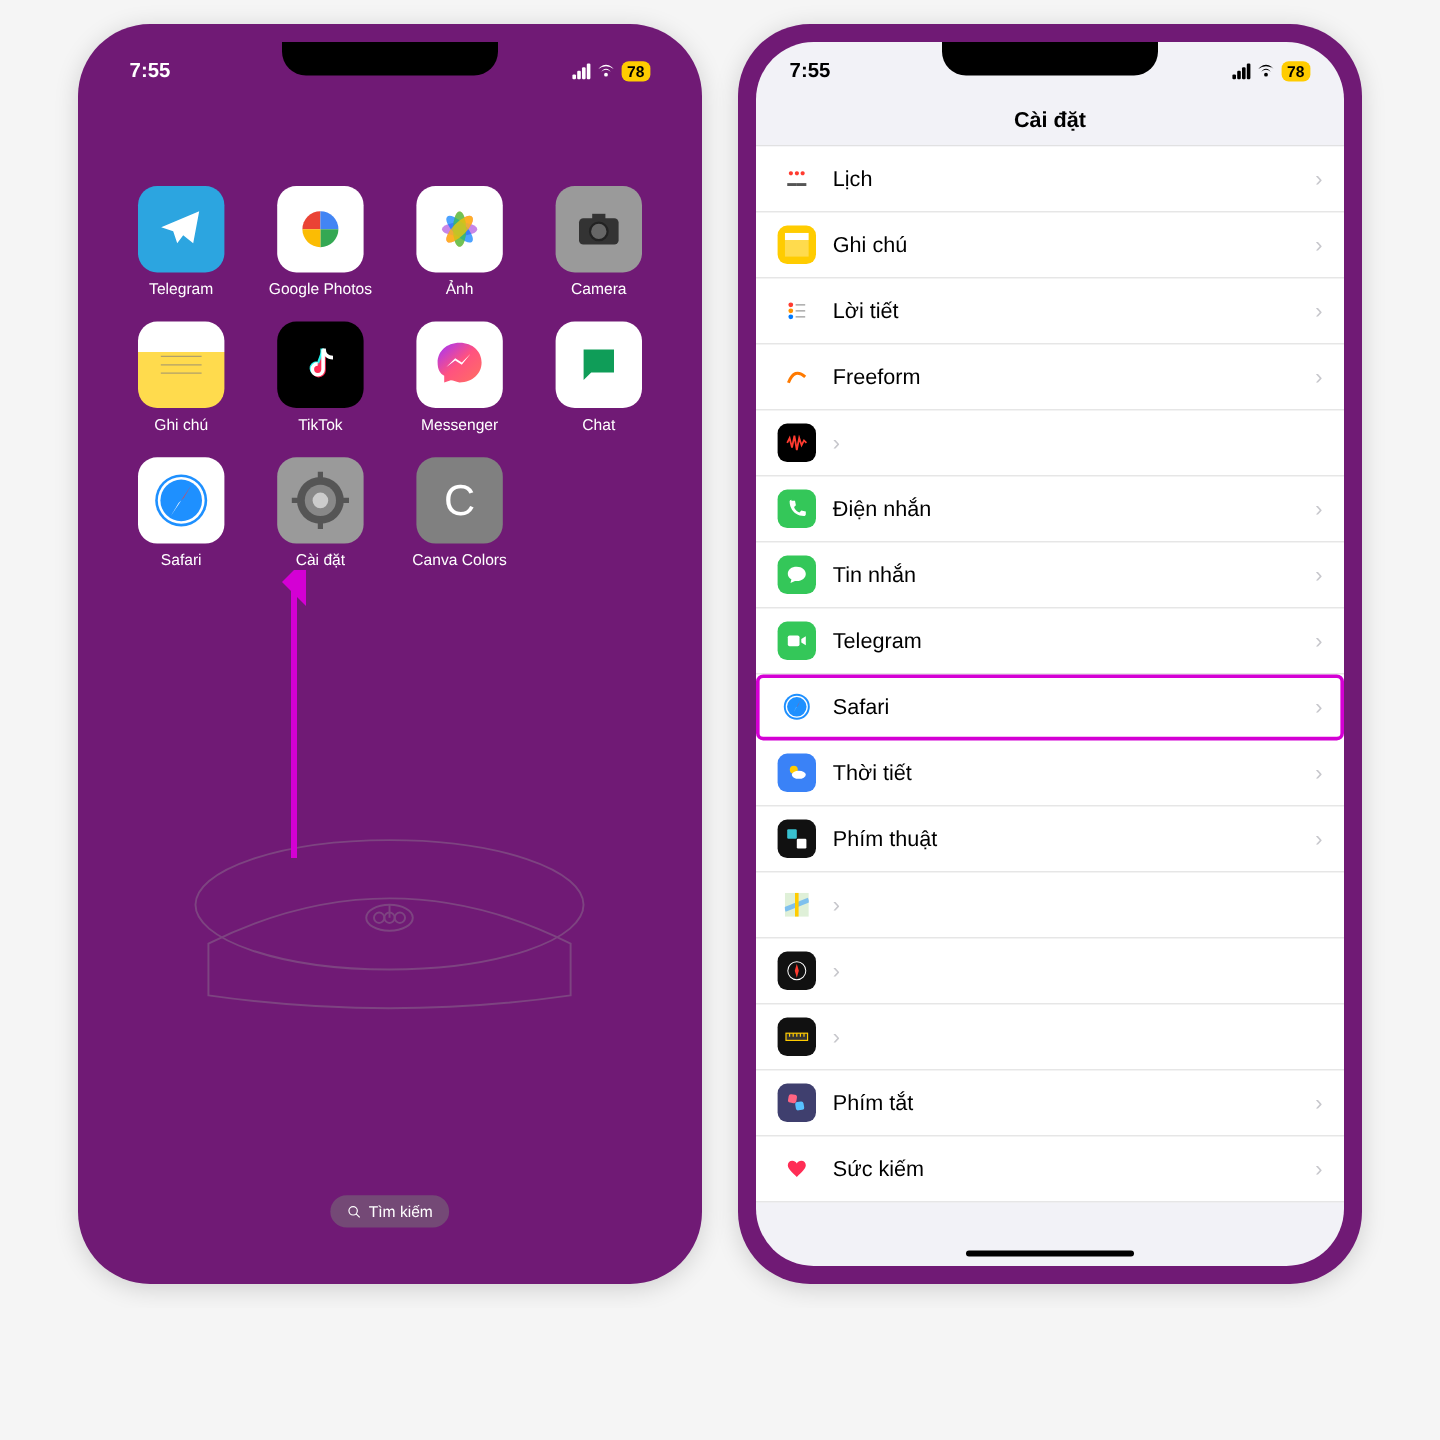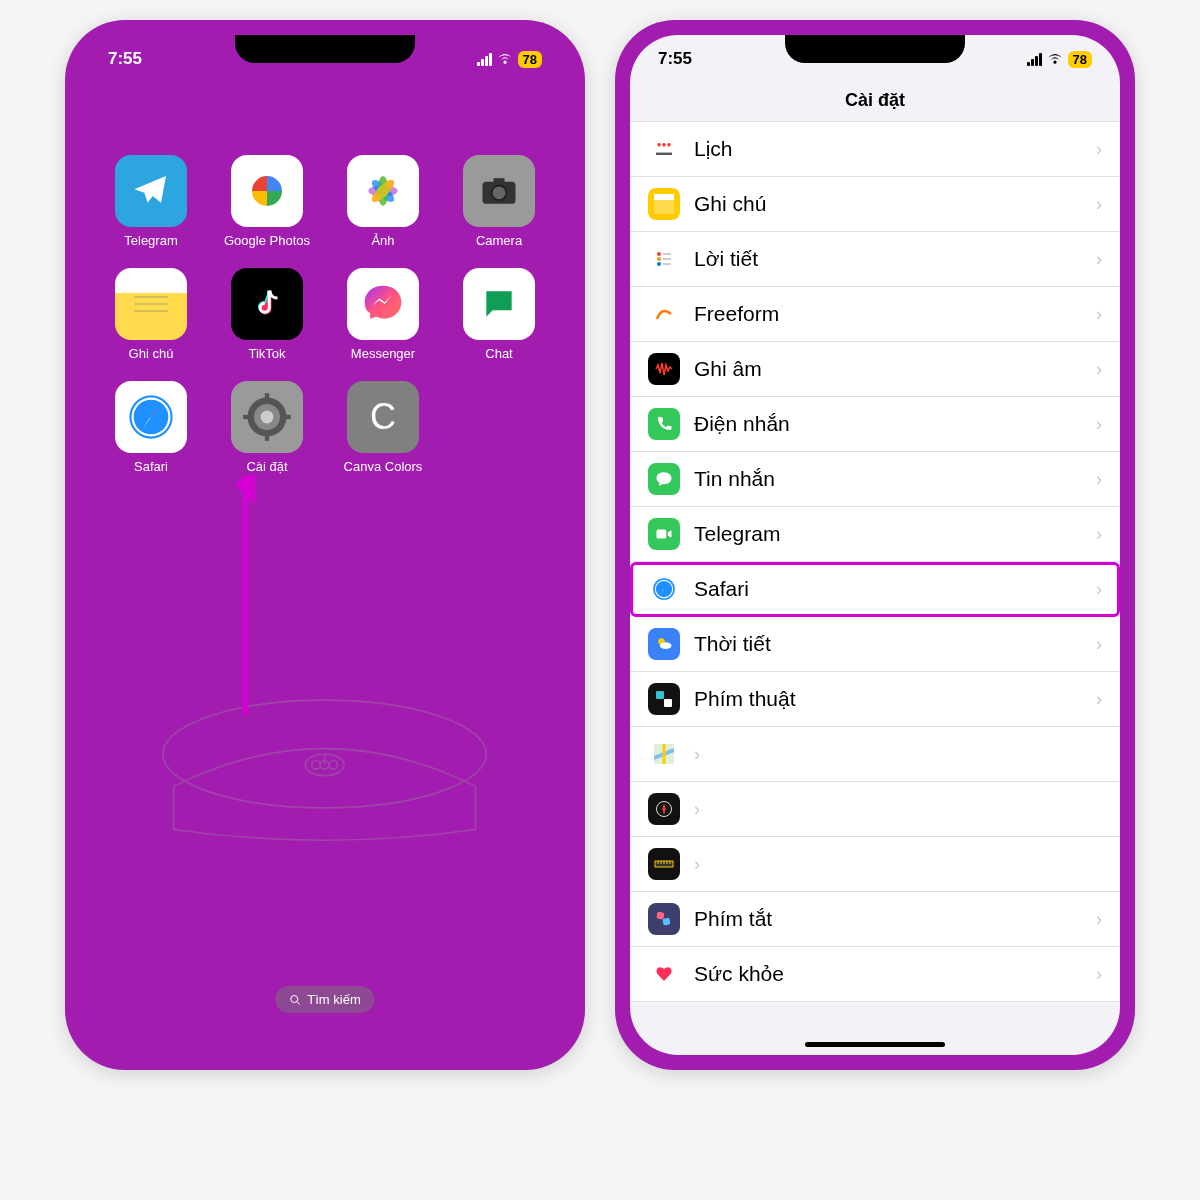--- a/index.html
+++ b/index.html
@@ -7,21 +7,21 @@
   padding: 20px;
   background: #f5f5f5;
   font-family: -apple-system, BlinkMacSystemFont, "Segoe UI", sans-serif;
   display: flex;
   gap: 30px;
   justify-content: center;
 }
 .phone-frame {
   width: 490px;
   height: 1020px;
-  background: #a21caf;
+  background: #701a75;
   border-radius: 60px;
   padding: 15px;
   box-shadow: 0 4px 20px rgba(0,0,0,0.15);
   position: relative;
 }
 .phone-screen {
   width: 100%;
   height: 100%;
   border-radius: 48px;
   overflow: hidden;
@@ -101,21 +101,21 @@
   font-size: 36px;
 }
 .app-label {
   color: #fff;
   font-size: 13px;
   text-align: center;
   white-space: nowrap;
 }
 .search-pill {
   position: absolute;
-  bottom: 162px;
+  bottom: 152px;
   left: 50%;
   transform: translateX(-50%);
   background: rgba(120,120,120,0.5);
   color: #fff;
   padding: 6px 14px;
   border-radius: 20px;
   font-size: 13px;
   display: flex;
   align-items: center;
   gap: 6px;
@@ -183,21 +183,21 @@
   border-radius: 8px;
   display: flex;
   align-items: center;
   justify-content: center;
   font-size: 18px;
   color: #fff;
   flex-shrink: 0;
 }
 .row-label {
   flex: 1;
-  font-size: 21px;
+  font-size: 18px;
   color: #000;
 }
 .chevron {
   color: #c7c7cc;
   font-size: 18px;
 }
 .home-indicator {
   position: absolute;
   bottom: 8px;
   left: 50%;
@@ -471,21 +471,20 @@
             </div>
             <div class="row-label">Freeform</div>
             <div class="chevron">›</div>
           </div>
           <div class="settings-row">
             <div class="row-icon" style="background:#000;color:#ff3b30">
               <svg width="20" height="20" viewBox="0 0 20 20">
                 <path d="M2 10 L4 6 L6 14 L8 4 L10 16 L12 6 L14 12 L16 8 L18 10" stroke="#ff3b30" stroke-width="1.5" fill="none"></path>
               </svg>
             </div>
-            <div class="row-label">Ghi âm</div>
             <div class="chevron">›</div>
           </div>
           <div class="settings-row">
             <div class="row-icon" style="background:#34c759;color:#fff">
               <svg width="18" height="18" viewBox="0 0 24 24">
                 <path fill="#fff" d="M6 2c-1 0-2 1-2 2 0 9 7 16 16 16 1 0 2-1 2-2v-3l-5-1-2 2c-3-1-5-3-6-6l2-2-1-5H6z"></path>
               </svg>
             </div>
             <div class="row-label">Điện nhắn</div>
             <div class="chevron">›</div>
@@ -586,20 +585,20 @@
             </div>
             <div class="row-label">Phím tắt</div>
             <div class="chevron">›</div>
           </div>
           <div class="settings-row">
             <div class="row-icon" style="background:#fff;color:#ff2d55">
               <svg width="18" height="18" viewBox="0 0 24 24">
                 <path fill="#ff2d55" d="M12 21C7 16 2 12 2 8c0-3 2-5 5-5 2 0 4 1 5 3 1-2 3-3 5-3 3 0 5 2 5 5 0 4-5 8-10 13z"></path>
               </svg>
             </div>
-            <div class="row-label">Sức khỏe</div>
+            <div class="row-label">Sức kiếm</div>
             <div class="chevron">›</div>
           </div>
         </div>
       <div class="home-indicator"></div>
     </div>
   </div>
 </div>
 
 </body></html>

